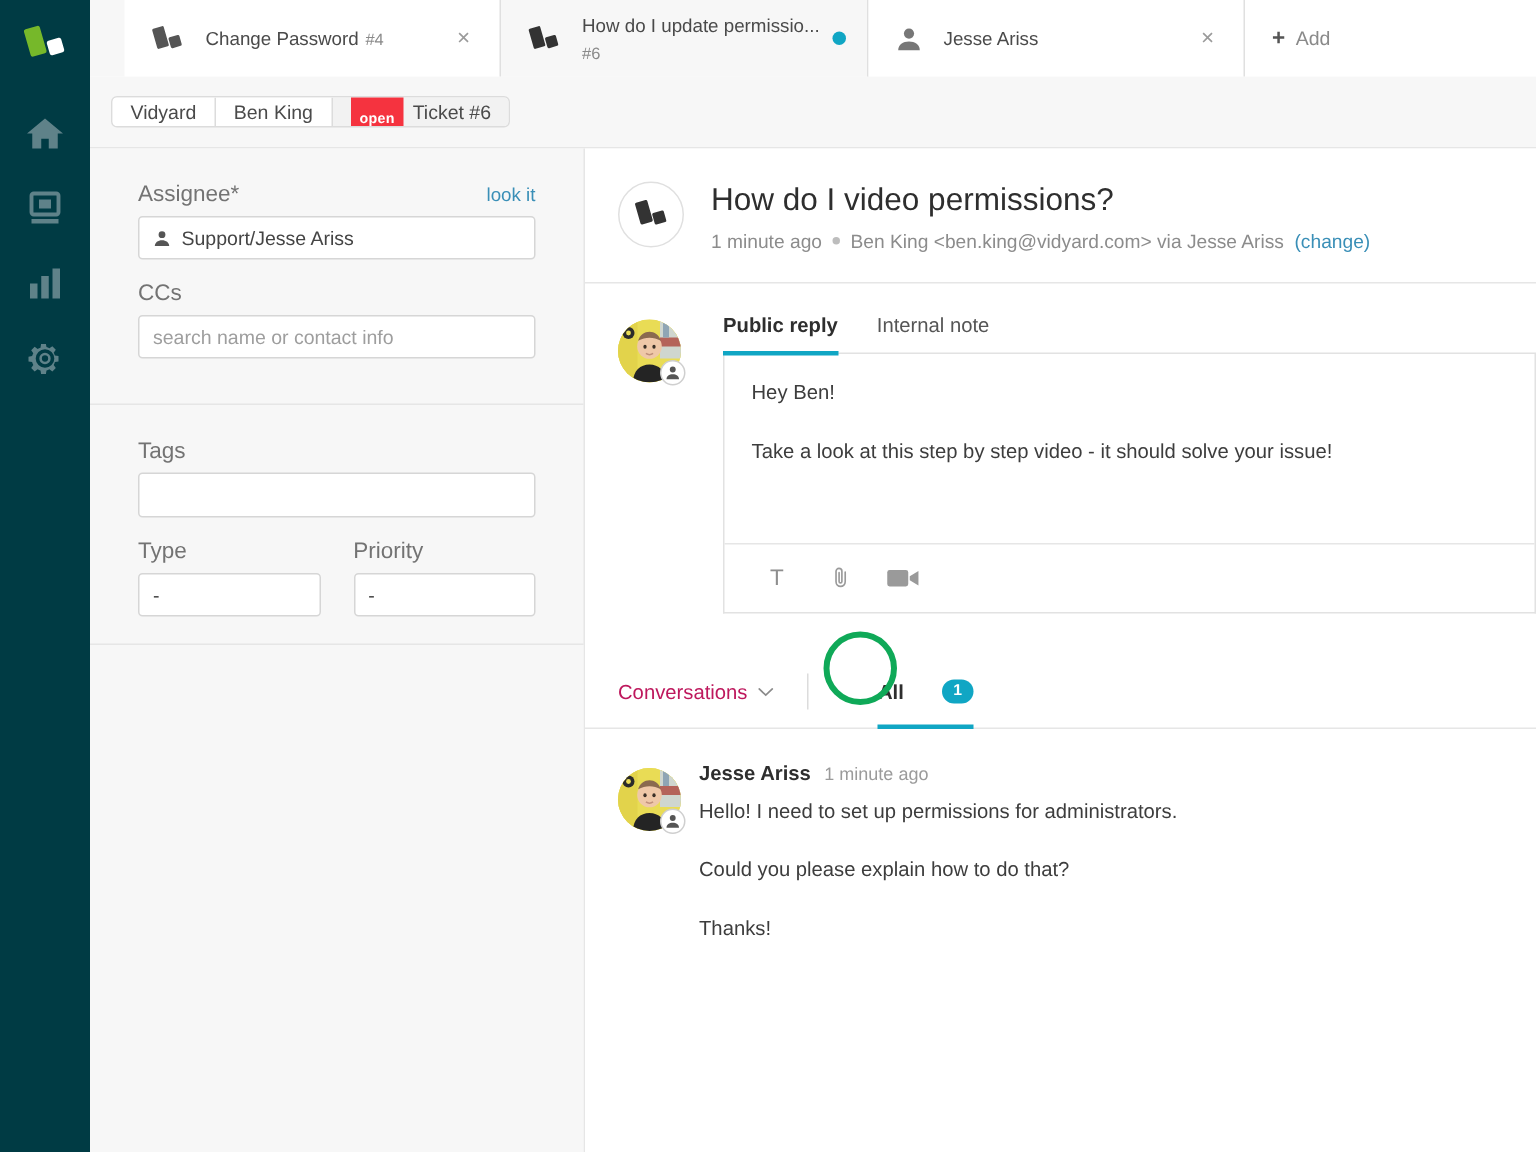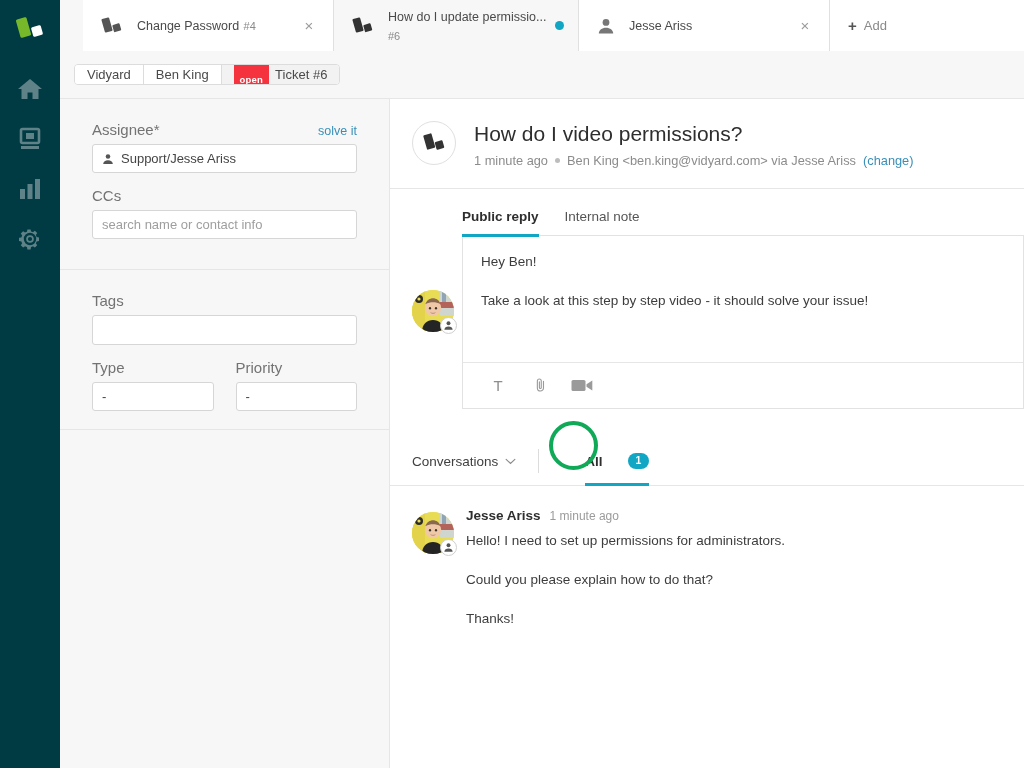--- a/index.html
+++ b/index.html
@@ -138,21 +138,21 @@
     flex: 0 0 auto; width: 44px; height: 44px; border-radius: 50%;
     border: 1px solid #e0e0e0; background: #fff;
     display: flex; align-items: center; justify-content: center;
   }
   .ticket-title { font-size: 21px; color: #2e2e2e; font-weight: 400; line-height: 1.2; margin-bottom: 7px; }
   .ticket-meta { font-size: 12.8px; color: #8c8c8c; display: flex; align-items: center; gap: 7px; flex-wrap: nowrap; white-space: nowrap; }
   .meta-dot { width: 5px; height: 5px; border-radius: 50%; background: #bdbdbd; display: inline-block; }
   .meta-link { color: #3a8fb7; cursor: pointer; }
 
   
-  .composer { display: flex; gap: 8px; padding: 20px 0 0 22px; align-items: center; }
+  .composer { display: flex; gap: 28px; padding: 20px 0 0 22px; }
   .av-wrap { flex: 0 0 auto; position: relative; width: 42px; height: 42px; margin-top: 4px; }
   .avatar {
     width: 42px; height: 42px; border-radius: 50%; overflow: hidden;
     position: relative; background: #e7d94e;
   }
   .av-badge {
     position: absolute; right: -3px; bottom: -2px;
     width: 17px; height: 17px; border-radius: 50%;
     background: #ffffff; border: 1px solid #cfcfcf;
     display: flex; align-items: center; justify-content: center;
@@ -189,21 +189,21 @@
     position: absolute; left: 549px; top: 421px;
     width: 49px; height: 49px; border-radius: 50%;
     border: 4px solid #0fa958; pointer-events: none;
   }
 
   
   .conv-bar {
     display: flex; align-items: stretch; height: 49px;
     border-bottom: 1px solid #e6e6e6; margin-top: 28px; padding-left: 22px;
   }
-  .conv-left { display: flex; align-items: center; gap: 7px; font-size: 13.5px; color: #404040; cursor: pointer; padding-right: 22px; text-align: right; }
+  .conv-left { display: flex; align-items: center; gap: 7px; font-size: 13.5px; color: #be185d; cursor: pointer; padding-right: 22px; text-align: right; }
   .conv-sep { width: 1px; background: #dcdcdc; margin: 12px 0; }
   .conv-all {
     display: flex; align-items: center; gap: 25px; margin-left: 46px;
     font-size: 13.5px; color: #2e2e2e; font-weight: 600; cursor: pointer; position: relative;
   }
   .conv-all::after {
     content: ""; position: absolute; left: 0; right: 0; bottom: -1px; height: 3px; background: #10a6c4;
   }
   .pill {
     background: #10a6c4; color: #fff; font-size: 10.5px; font-weight: 700;
@@ -335,21 +335,21 @@
     </div>
 
     <div class="bodysplit">
 
       <div class="props">
 
         <div class="props-sec">
           <div class="field">
             <div class="flabel-row">
               <span class="flabel">Assignee*</span>
-              <span class="flink">solve it</span>
+              <span class="flink">look it</span>
             </div>
             <div class="finput">
               <span>
                 <svg width="12" height="12" viewBox="0 0 18 18">
                   <circle cx="9" cy="5.2" r="3.4" fill="#555"></circle>
                   <path d="M1.8 16.5c0-3.6 3.2-5.8 7.2-5.8s7.2 2.2 7.2 5.8z" fill="#555"></path>
                 </svg>
               </span>
               <span>Support/Jesse Ariss</span>
             </div>

